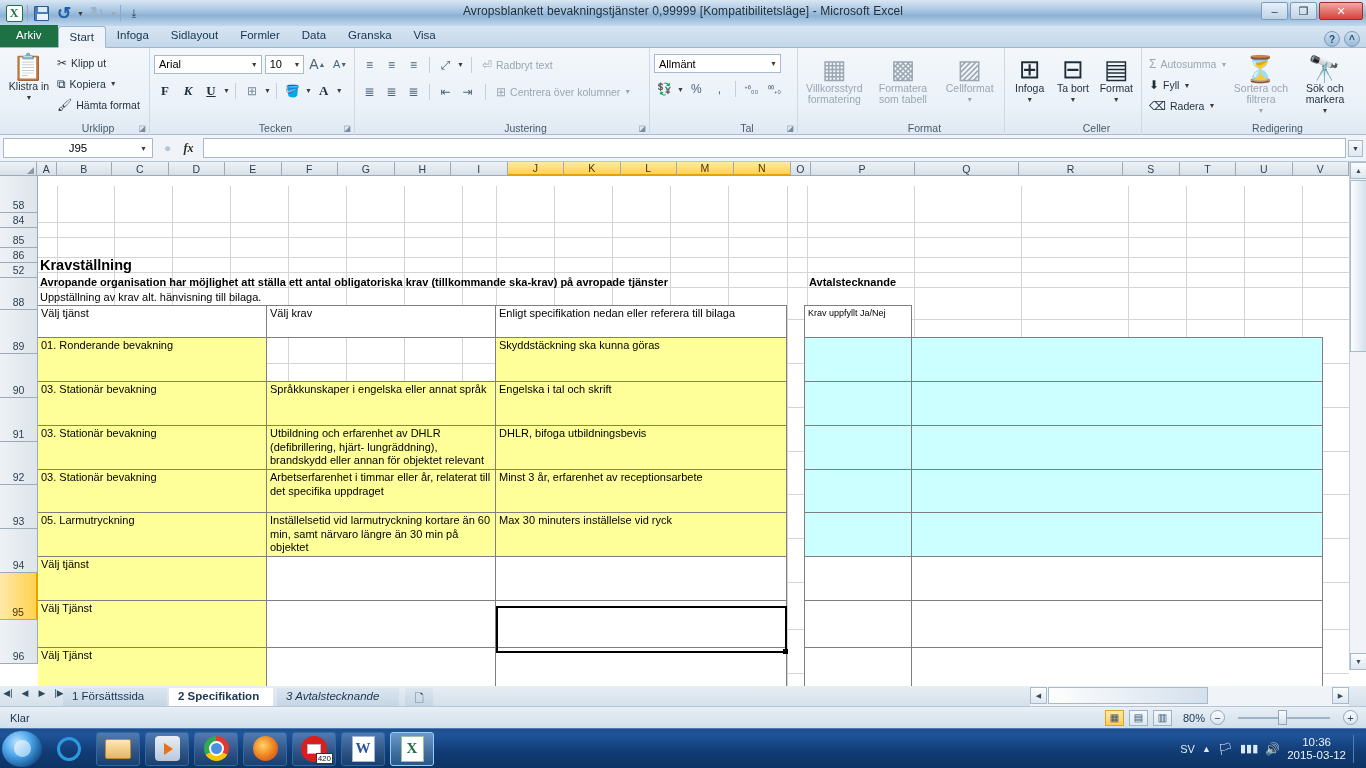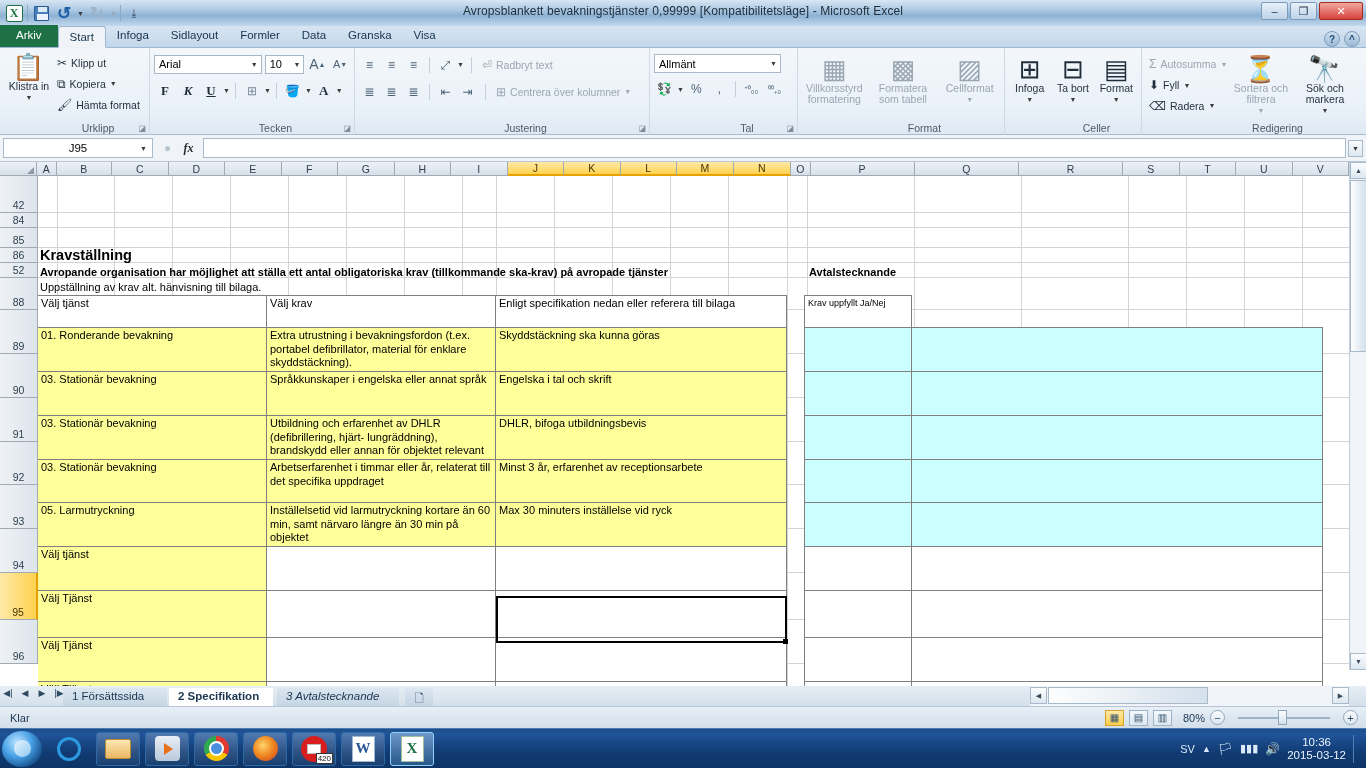--- a/index.html
+++ b/index.html
@@ -125,21 +125,21 @@
         font-size:10.5px; color:#30404f; display:flex; align-items:center; justify-content:center;}
   .ch.sel { background:linear-gradient(to bottom,#ffe9a8,#ffd24f); border-bottom:2px solid #e8a200; color:#4a3500;}
 
   #rowhdr { position:absolute; left:0; top:14px; width:38px; }
   .rh { width:38px; background:linear-gradient(to right,#eef2f6,#dde4eb);
         border-right:1px solid #a0aab4; border-bottom:1px solid #a0aab4;
         font-size:10.5px; color:#30404f; display:flex; align-items:flex-end; justify-content:center;
         padding-bottom:1px;}
   .rh.sel { background:linear-gradient(to right,#ffe9a8,#ffd24f); border-right:2px solid #e8a200; color:#4a3500;}
 
-  #cells { position:absolute; left:38px; top:14px; width:1311px; height:510px; overflow:hidden; }
+  #cells { position:absolute; left:38px; top:24px; width:1311px; height:510px; overflow:hidden; }
   .gridlines { position:absolute; left:0; top:0; width:1311px; height:510px; }
   .vline { position:absolute; top:0; bottom:0; width:1px; background:#d4d4d4; }
   .hline { position:absolute; left:0; right:0; height:1px; background:#d4d4d4; }
 
   .cell { position:absolute; font-size:11px; color:#000; overflow:hidden; padding:1px 3px; line-height:13.5px; }
   .bordered { border:1px solid #7f7f7f; }
   .yellow { background:#ffff99; }
   .cyan   { background:#ccffff; }
   .white  { background:#ffffff; }
   .ttl { font-weight:bold; font-size:14.5px; }
@@ -489,21 +489,21 @@
     <div class="ch" style="width:107px">P</div>
     <div class="ch" style="width:107px">Q</div>
     <div class="ch" style="width:107px">R</div>
     <div class="ch" style="width:58px">S</div>
     <div class="ch" style="width:58px">T</div>
     <div class="ch" style="width:58px">U</div>
     <div class="ch" style="width:58px">V</div>
   </div>
 
   <div id="rowhdr">
-    <div class="rh" style="height:37px">42</div>
+    <div class="rh" style="height:37px">58</div>
     <div class="rh" style="height:15px">84</div>
     <div class="rh" style="height:20px">85</div>
     <div class="rh" style="height:15px">86</div>
     <div class="rh" style="height:15px">52</div>
     <div class="rh" style="height:32px">88</div>
     <div class="rh" style="height:44px">89</div>
     <div class="rh" style="height:44px">90</div>
     <div class="rh" style="height:44px">91</div>
     <div class="rh" style="height:43px">92</div>
     <div class="rh" style="height:44px">93</div>
@@ -555,21 +555,20 @@
     <div class="cell b" style="left:-1px;top:89px;width:740px;height:14px;white-space:nowrap;">Avropande organisation har möjlighet att ställa ett antal obligatoriska krav (tillkommande ska-krav) på avropade tjänster</div>
     <div class="cell" style="left:-1px;top:104px;width:420px;height:14px;">Uppställning av krav alt. hänvisning till bilaga.</div>
     <div class="cell b" style="left:768px;top:89px;width:200px;height:14px;">Avtalstecknande</div>
 
     <div class="cell bordered white" style="left:-1px;top:119px;width:230px;height:33px;">Välj tjänst</div>
     <div class="cell bordered white" style="left:228px;top:119px;width:230px;height:33px;">Välj krav</div>
     <div class="cell bordered white" style="left:457px;top:119px;width:292px;height:33px;">Enligt specifikation nedan eller referera till bilaga</div>
     <div class="cell bordered white sm" style="left:766px;top:119px;width:108px;height:33px;">Krav uppfyllt Ja/Nej</div>
 
     <div class="cell bordered yellow" style="left:-1px;top:151px;width:230px;height:45px;">01. Ronderande bevakning</div>
-    <div class="cell bordered yellow" style="left:228px;top:151px;width:230px;height:45px;">Extra utrustning i bevakningsfordon (t.ex. portabel defibrillator, material för enklare skyddstäckning).</div>
     <div class="cell bordered yellow" style="left:457px;top:151px;width:292px;height:45px;">Skyddstäckning ska kunna göras</div>
     <div class="cell bordered cyan" style="left:766px;top:151px;width:108px;height:45px;"></div>
     <div class="cell bordered cyan" style="left:873px;top:151px;width:412px;height:45px;"></div>
 
     <div class="cell bordered yellow" style="left:-1px;top:195px;width:230px;height:45px;">03. Stationär bevakning</div>
     <div class="cell bordered yellow" style="left:457px;top:195px;width:292px;height:45px;">Engelska i tal och skrift</div>
     <div class="cell bordered yellow" style="left:228px;top:195px;width:230px;height:45px;">Språkkunskaper i engelska eller annat språk</div>
     <div class="cell bordered cyan" style="left:766px;top:195px;width:108px;height:45px;"></div>
     <div class="cell bordered cyan" style="left:873px;top:195px;width:412px;height:45px;"></div>
 

